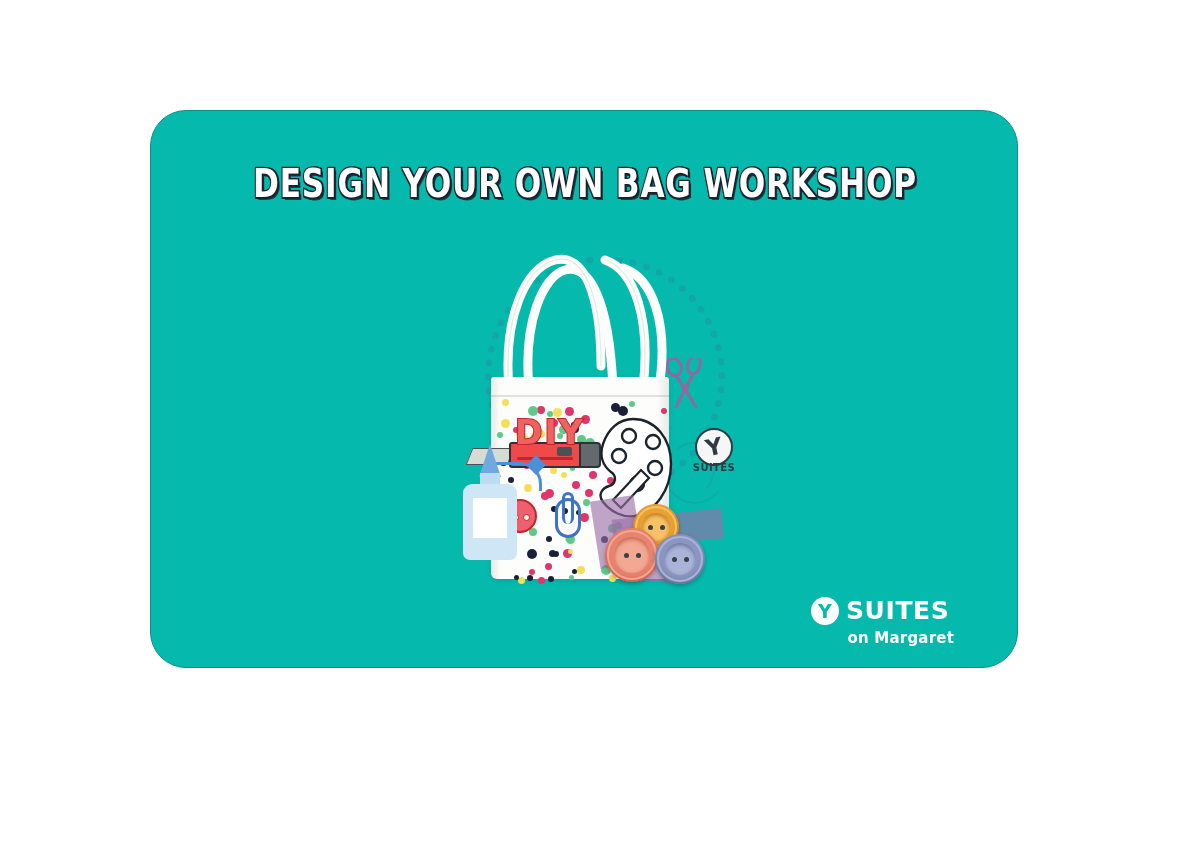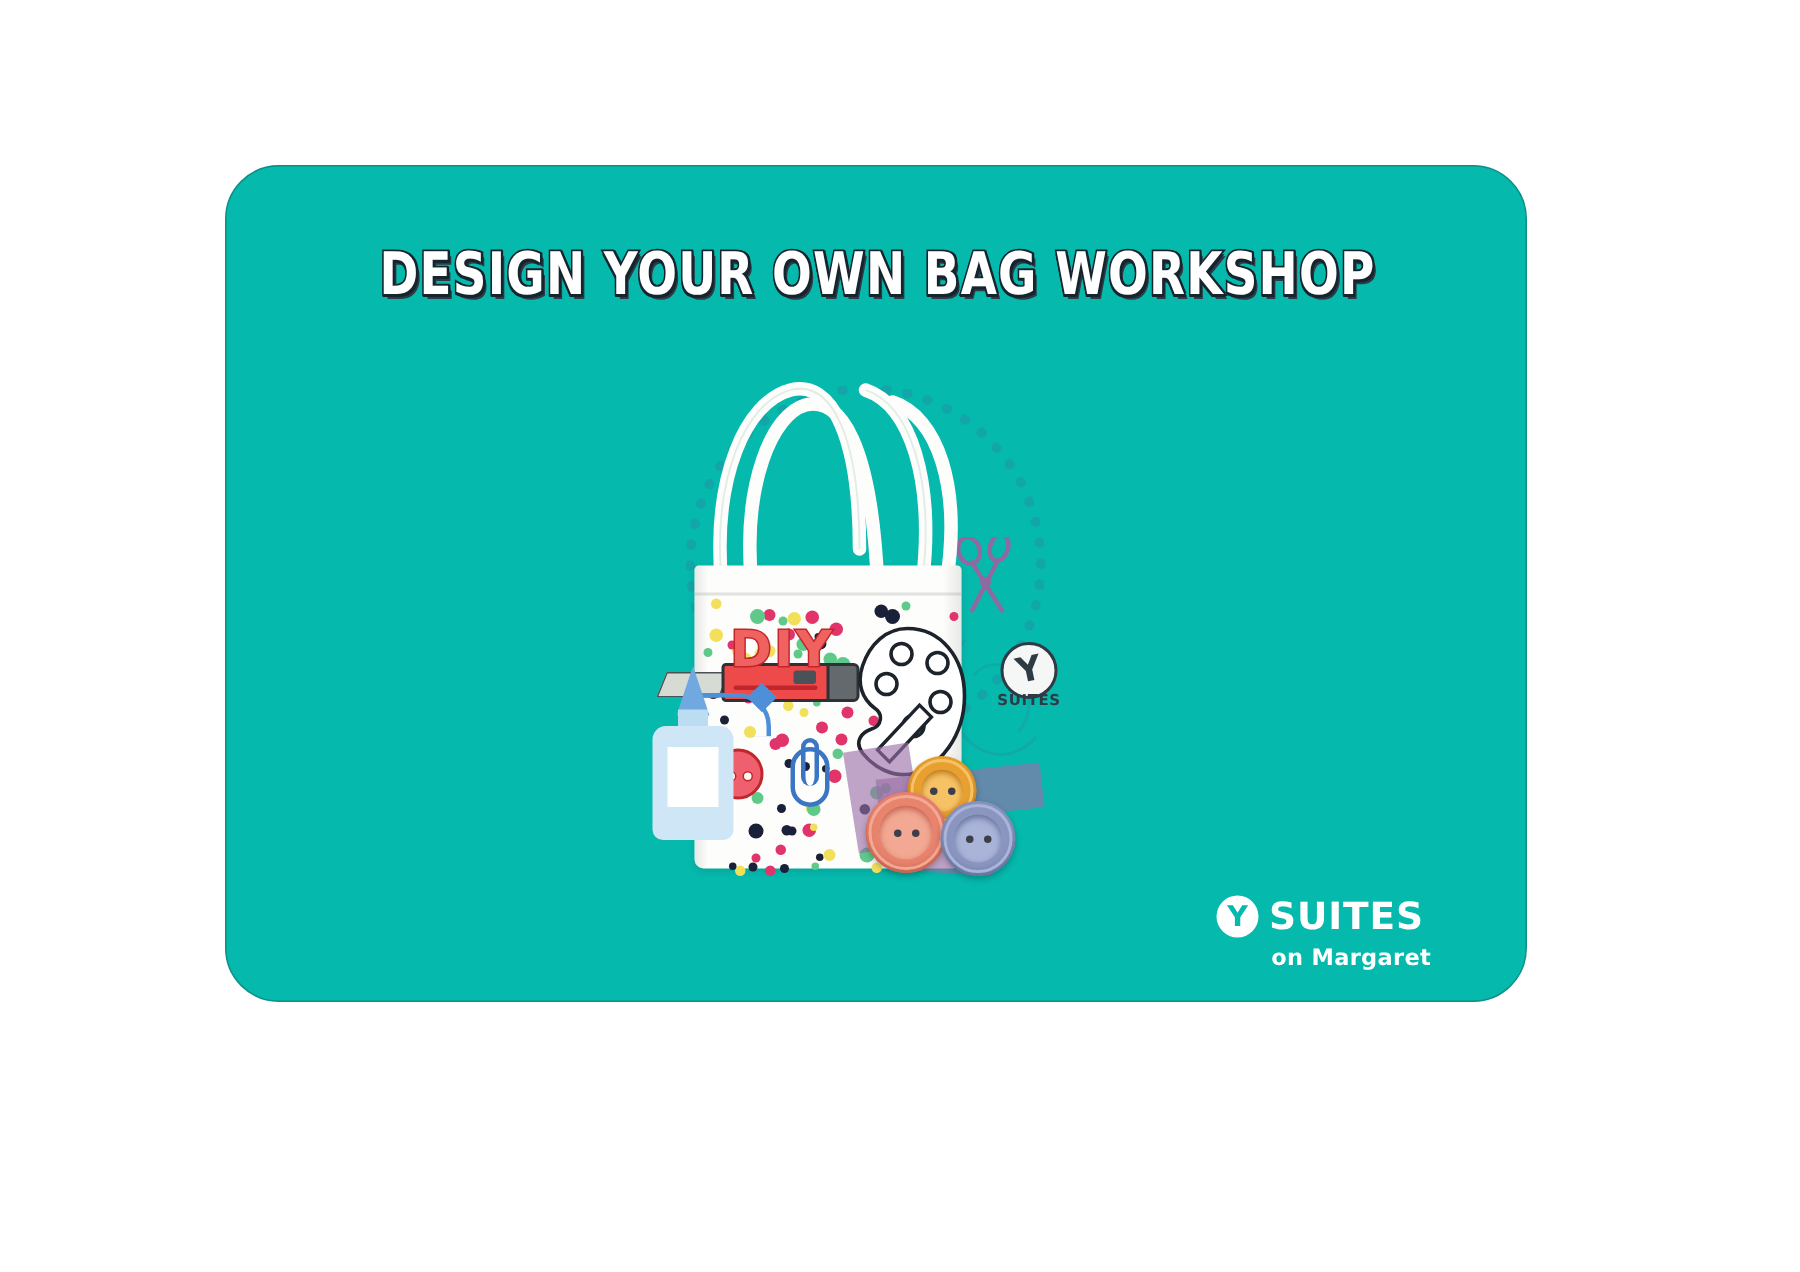--- a/index.html
+++ b/index.html
@@ -58,21 +58,21 @@
     text-shadow:
        2px 2px 0 #16242e,
        2px -1px 0 #16242e,
       -1px 2px 0 #16242e,
        3px 3px 0 #2c3b45;
   }
 
   
   #artwork {
     position: absolute;
-    left: 284px;
+    left: 312px;
     top: 135px;
     width: 300px;
     height: 370px;
   }
 
   
   .watermark-circle {
     position: absolute;
     left: 22px;
     top: 10px;

